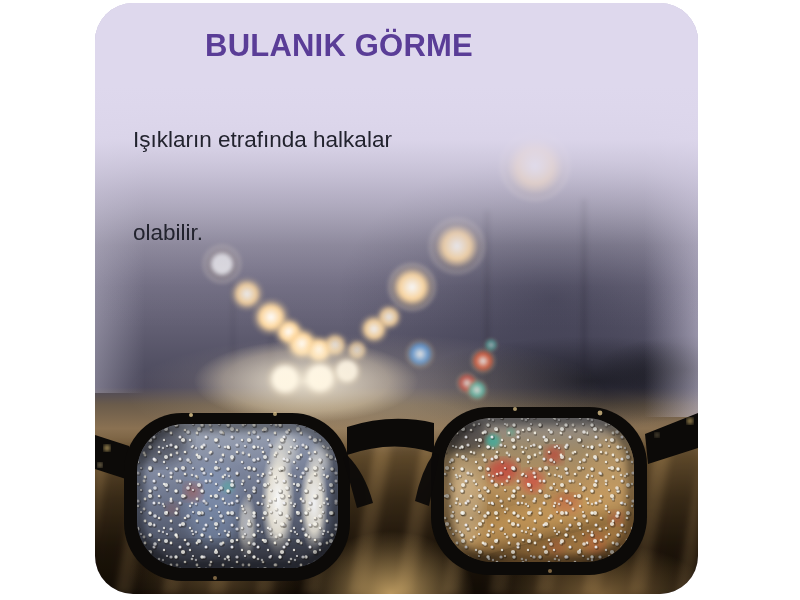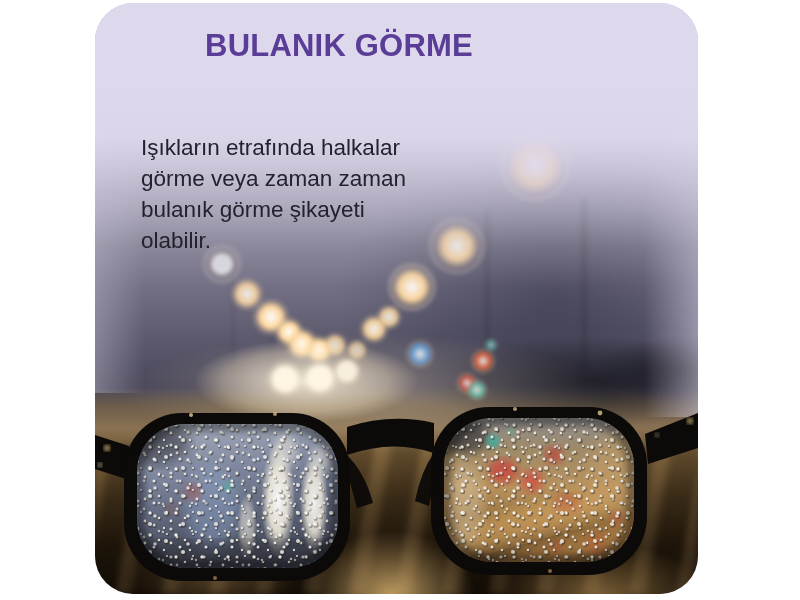--- a/index.html
+++ b/index.html
@@ -70,21 +70,21 @@
       transparent 55%);
   }
   .glasses-svg{position:absolute;inset:0;width:100%;height:100%;}
   .content{position:absolute;inset:0;pointer-events:none;}
   .title{
     position:absolute;left:44px;top:24px;width:400px;margin:0;
     text-align:center;font-weight:bold;font-size:31px;line-height:38px;
     letter-spacing:0.2px;color:#5a3d97;
   }
   .bodytext{
-    position:absolute;left:38px;top:121px;width:330px;margin:8px;
+    position:absolute;left:38px;top:121px;width:330px;margin:0;
     font-size:22.5px;line-height:31px;color:#22232e;font-weight:400;
   }
 </style>
 </head>
 <body>
 
 <div class="canvas">
   <div class="card">
 
     <div class="photo">
@@ -253,17 +253,17 @@
         <circle cx="180" cy="411" r="2" fill="#e9cd92" opacity="0.7"></circle>
         <circle cx="420" cy="406" r="2" fill="#e9cd92" opacity="0.7"></circle>
         <circle cx="505" cy="410" r="2.4" fill="#e9cd92" opacity="0.75"></circle>
         <circle cx="120" cy="575" r="2" fill="#caa269" opacity="0.6"></circle>
         <circle cx="455" cy="568" r="2" fill="#caa269" opacity="0.6"></circle>
       </svg>
     </div>
 
     <div class="content">
       <h1 class="title"><span>BULANIK GÖRME</span><br></h1>
-      <p class="bodytext"><span>Işıkların etrafında halkalar</span><br><span>görme veya zaman zaman</span><br><span>bulanık görme şikayeti</span><br><span>olabilir.</span></p>
+      <p class="bodytext"><span>Işıkların etrafında halkalar</span><br><br><br><span>olabilir.</span></p>
     </div>
 
   </div>
 </div>
 
 </body></html>

